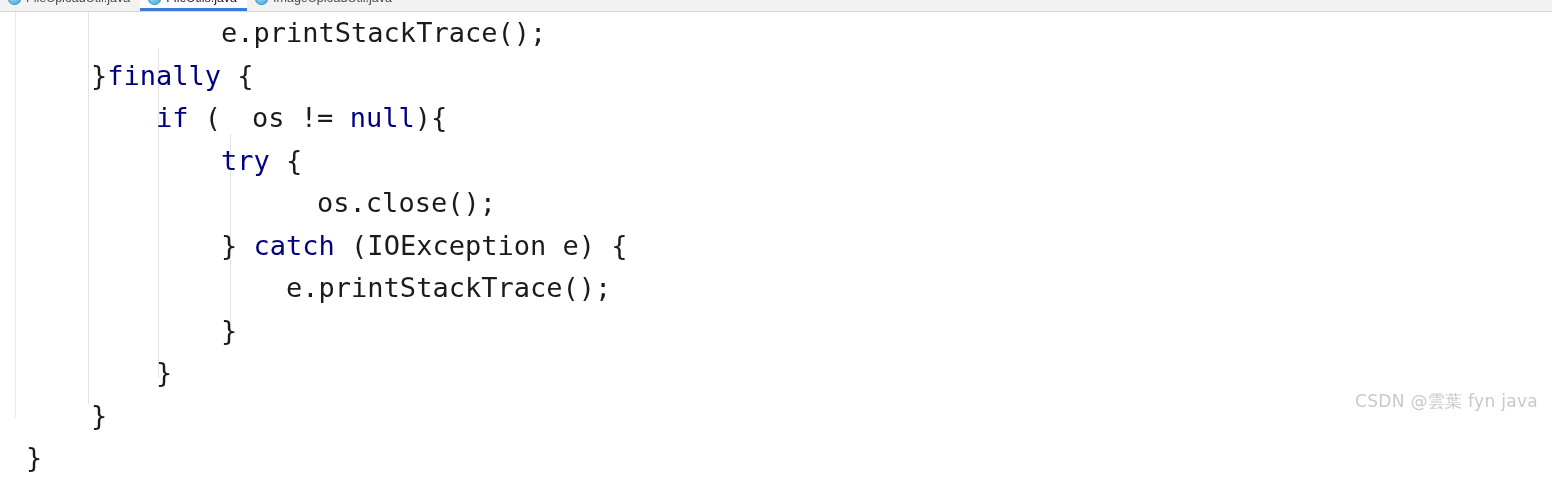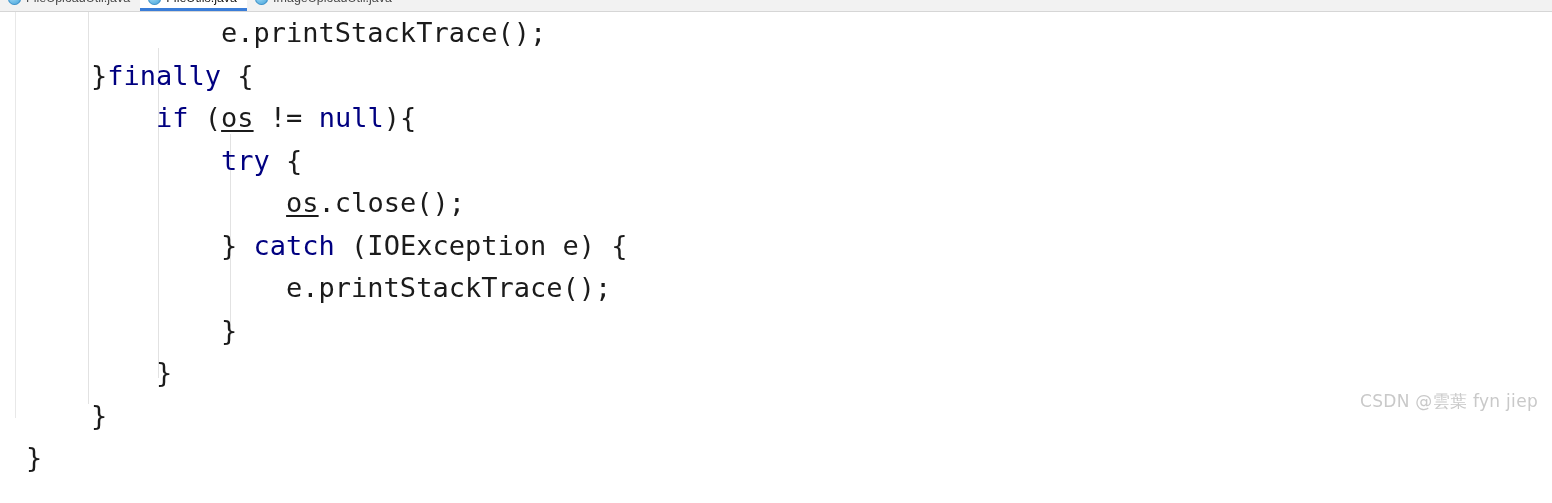--- a/index.html
+++ b/index.html
@@ -110,21 +110,21 @@
     color: #1b1b1b;
     white-space: pre;
     letter-spacing: 0;
   }
   .line {
     height: 42.5px;
     padding-left: 26px;
     white-space: pre;
   }
   .kw { color: #000080; font-weight: normal; }
-  .fld { text-decoration: underline; text-underline-offset: 3px; }
+  .fld { text-underline-offset: 3px; margin-left: 31px; }
 
   
   .watermark {
     position: absolute;
     right: 14px; bottom: 8px;
     font-family: "DejaVu Sans", "Liberation Sans", sans-serif;
     font-size: 17px;
     color: #c9c9c9;
     letter-spacing: .3px;
     user-select: none;
@@ -151,15 +151,15 @@
   </div>
 
   <div class="editor">
     <div class="gutter-divider"></div>
     <div class="indent-guide ig1"></div>
     <div class="indent-guide ig2"></div>
     <div class="indent-guide ig3"></div>
     <div class="code" id="code-body"><div class="line"><span>            e.printStackTrace();</span></div><div class="line"><span>    }</span><span class="kw" style="color: rgb(0, 0, 128);">finally</span><span> {</span></div><div class="line"><span>        </span><span class="kw" style="color: rgb(0, 0, 128);">if</span><span> (</span><span class="fld">os</span><span> != </span><span class="kw" style="color: rgb(0, 0, 128);">null</span><span>){</span></div><div class="line"><span>            </span><span class="kw" style="color: rgb(0, 0, 128);">try</span><span> {</span></div><div class="line"><span>                </span><span class="fld">os</span><span>.close();</span></div><div class="line"><span>            } </span><span class="kw" style="color: rgb(0, 0, 128);">catch</span><span> (IOException e) {</span></div><div class="line"><span>                e.printStackTrace();</span></div><div class="line"><span>            }</span></div><div class="line"><span>        }</span></div><div class="line"><span>    }</span></div><div class="line"><span>}</span></div></div>
   </div>
 
-  <div class="watermark" style="color: rgb(201, 201, 201);">CSDN @雲葉 fyn jiep</div>
+  <div class="watermark" style="color: rgb(201, 201, 201);">CSDN @雲葉 fyn java</div>
 
 </div>
 
 </body></html>

